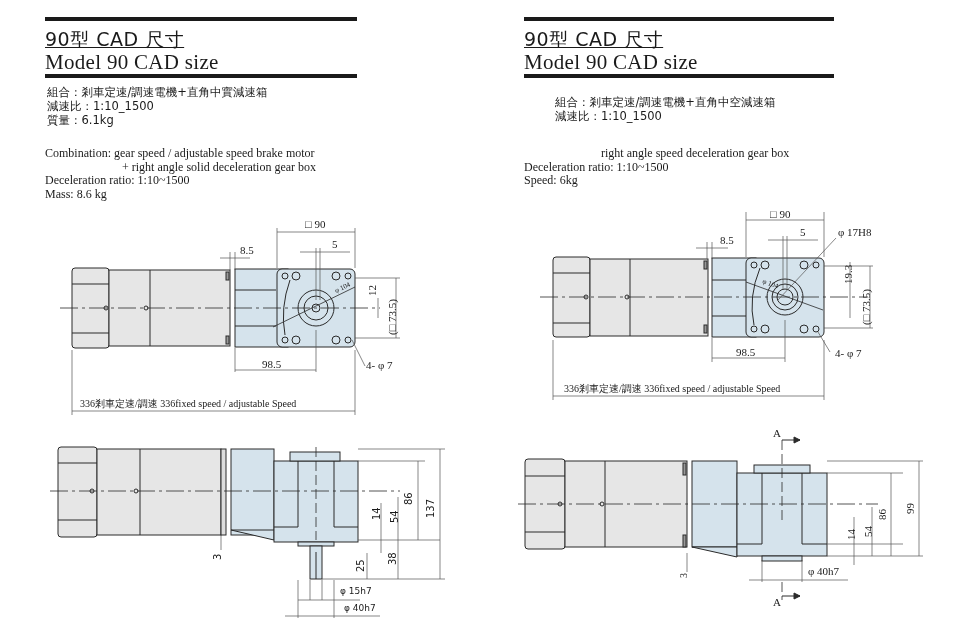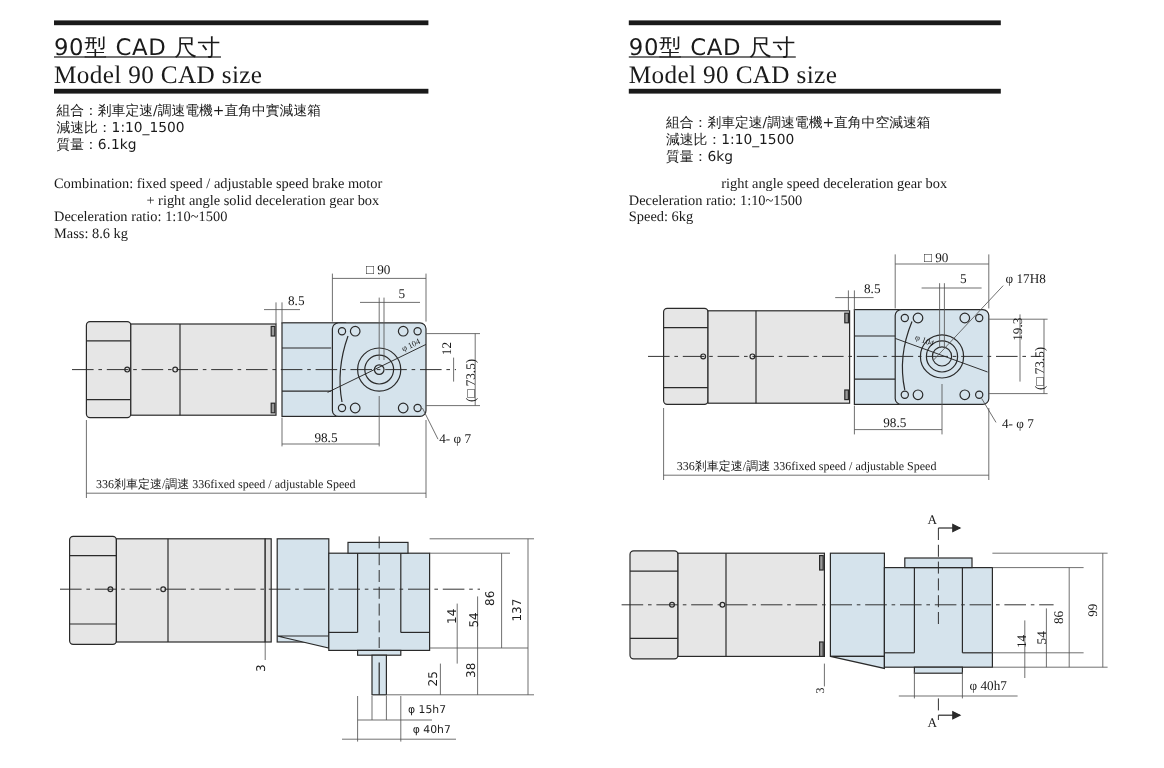--- a/index.html
+++ b/index.html
@@ -25,21 +25,21 @@
   <div class="title-cn" style="left:45px; top:27px;">90型  CAD 尺寸</div>
   <div class="title-en" style="left:45px; top:50px;">Model 90  CAD size</div>
   <div class="rule" style="left:45px; top:74px; width:312px;"></div>
 
   <div class="spec-cn" style="left:47px; top:85px;">
     <div>組合：剎車定速/調速電機+直角中實減速箱</div>
     <div>減速比：1:10_1500</div>
     <div>質量：6.1kg</div>
   </div>
   <div class="spec-en" style="left:45px; top:147px;">
-    <div>Combination: fixed speed / adjustable speed brake motor</div>
+    <div>Combination: gear speed / adjustable speed brake motor</div>
     <div class="indent">+ right angle solid deceleration gear box</div>
     <div>Deceleration ratio: 1:10~1500</div>
     <div>Mass: 8.6 kg</div>
   </div>
 
   <svg class="drawing" width="470" height="640">
 
     <g stroke="#2a2a2a" stroke-width="1" fill="none">
 
       <rect x="72" y="268" width="37" height="80" rx="3" fill="#e6e6e6"></rect>
@@ -167,21 +167,20 @@
 
 <div class="panel right">
   <div class="rule" style="left:46px; top:17px; width:310px;"></div>
   <div class="title-cn" style="left:46px; top:27px;">90型  CAD 尺寸</div>
   <div class="title-en" style="left:46px; top:50px;">Model 90  CAD size</div>
   <div class="rule" style="left:46px; top:74px; width:310px;"></div>
 
   <div class="spec-cn" style="left:47px; top:95px;margin-left:30px;">
     <div>組合：剎車定速/調速電機+直角中空減速箱</div>
     <div>減速比：1:10_1500</div>
-    <div>質量：6kg</div>
   </div>
   <div class="spec-en" style="left:46px; top:147px;">
     <div class="indent">right angle speed deceleration gear box</div>
     <div>Deceleration ratio: 1:10~1500</div>
     <div>Speed: 6kg</div>
   </div>
 
   <svg class="drawing" width="470" height="640">
 
     <g stroke="#2a2a2a" stroke-width="1" fill="none">

